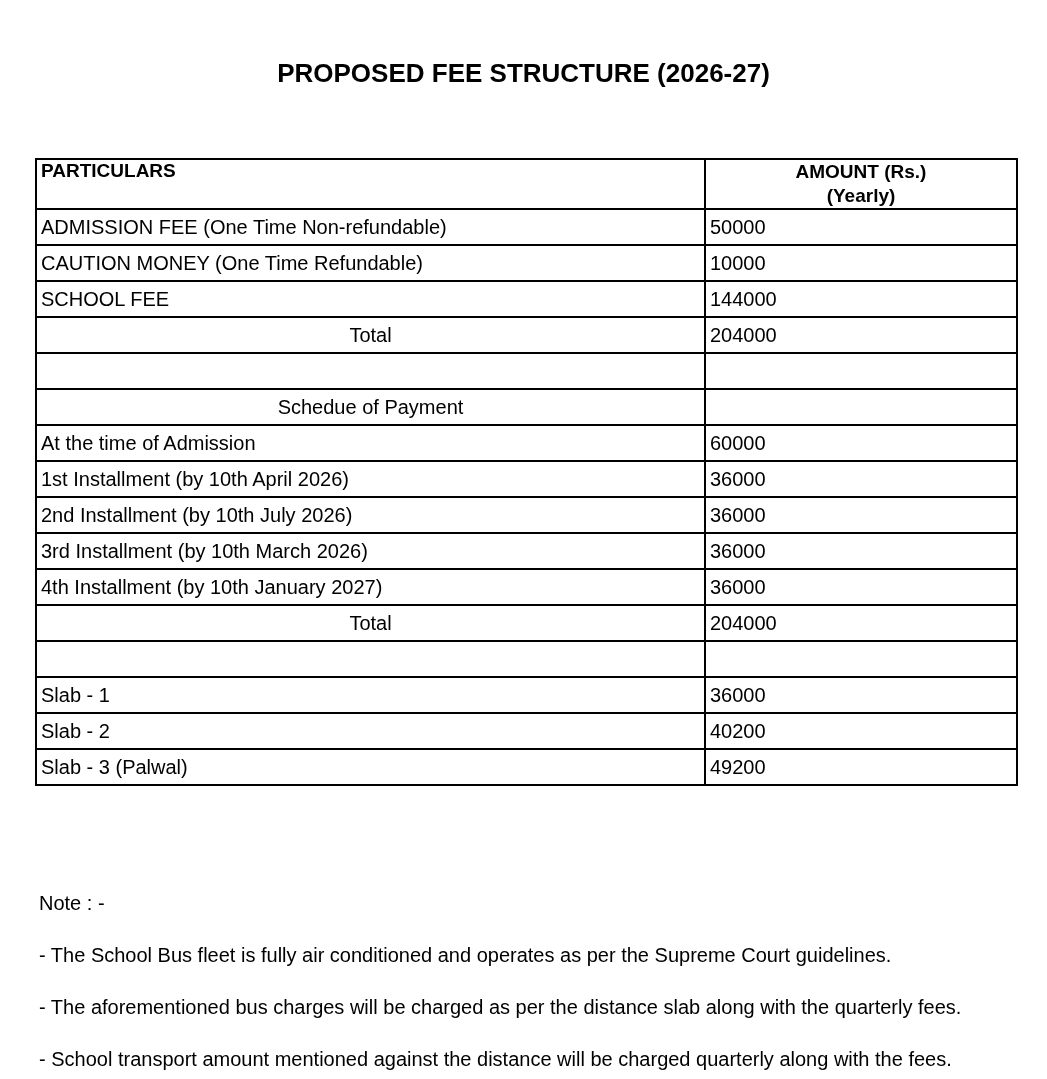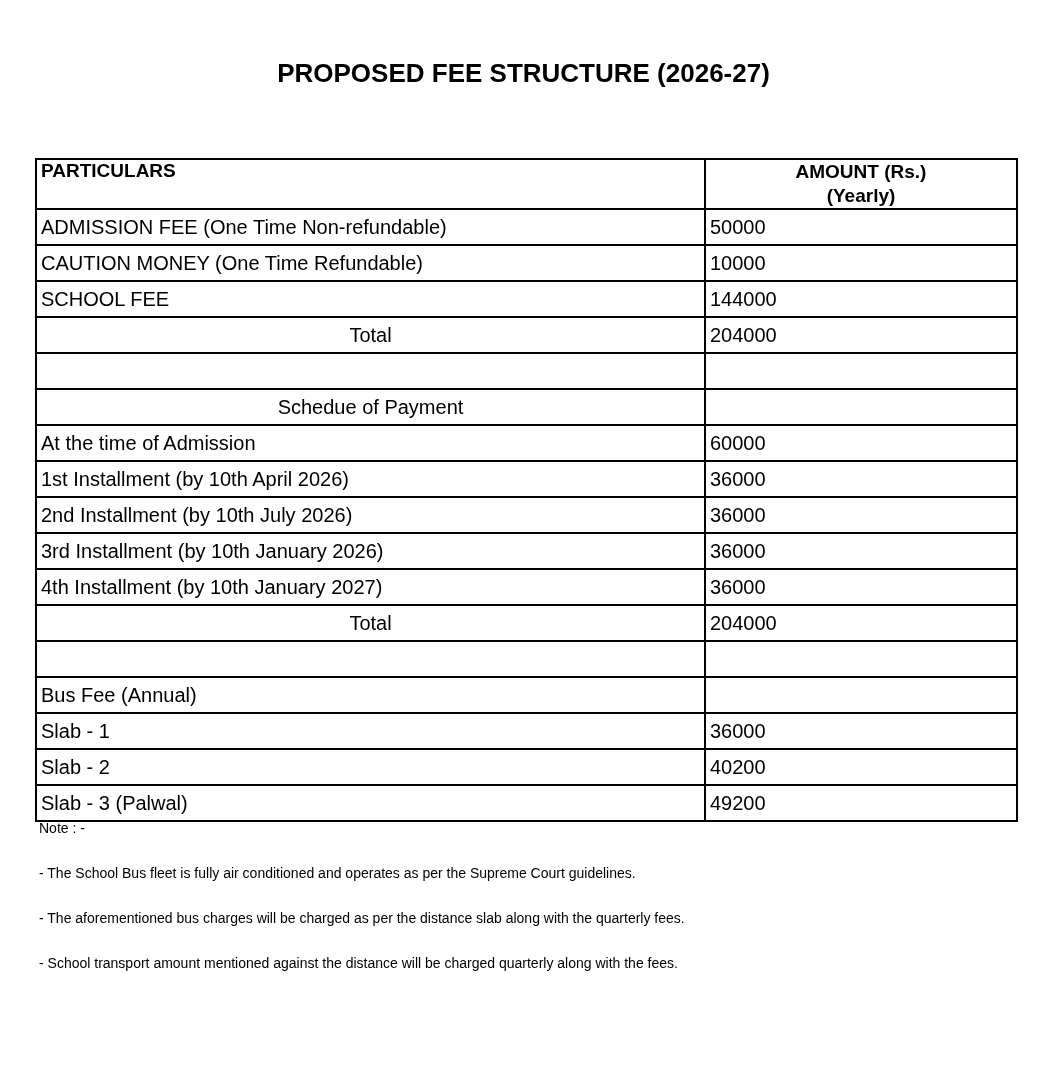--- a/index.html
+++ b/index.html
@@ -59,23 +59,23 @@
     line-height: 24px;
   }
   tr.data-row { height: 36px; }
   td.c1 { text-align: left;  vertical-align: middle; }
   td.c2 { vertical-align: middle; }
   td.b   { font-weight: bold; }
   td.ctr { text-align: center; }
   .notes {
     position: absolute;
     left: 39px;
-    top: 820px;
+    top: 892px;
     width: 980px;
-    font-size: 14px;
+    font-size: 20px;
   }
   .notes .note-heading { margin: 0 0 0 0; }
   .notes .note-line    { margin: 29px 0 0 0; }
 </style>
 </head>
 <body>
 
 <div class="page">
 
   <div class="doc-title">PROPOSED FEE STRUCTURE (2026-27)</div>
@@ -125,37 +125,33 @@
         </tr>
         <tr class="data-row">
           <td class="c1">1st Installment (by 10th April 2026)</td>
           <td class="c2">36000</td>
         </tr>
         <tr class="data-row">
           <td class="c1">2nd Installment (by 10th July 2026)</td>
           <td class="c2">36000</td>
         </tr>
         <tr class="data-row">
-          <td class="c1">3rd Installment (by 10th January 2026)</td>
+          <td class="c1">3rd Installment (by 10th March 2026)</td>
           <td class="c2">36000</td>
         </tr>
         <tr class="data-row">
           <td class="c1">4th Installment (by 10th January 2027)</td>
           <td class="c2">36000</td>
         </tr>
         <tr class="data-row">
           <td class="c1 b ctr">Total</td>
           <td class="c2">204000</td>
         </tr>
         <tr class="data-row">
           <td class="c1">&nbsp;</td>
-          <td class="c2">&nbsp;</td>
-        </tr>
-        <tr class="data-row">
-          <td class="c1 b">Bus Fee (Annual)</td>
           <td class="c2">&nbsp;</td>
         </tr>
         <tr class="data-row">
           <td class="c1">Slab - 1</td>
           <td class="c2">36000</td>
         </tr>
         <tr class="data-row">
           <td class="c1">Slab - 2</td>
           <td class="c2">40200</td>
         </tr>

